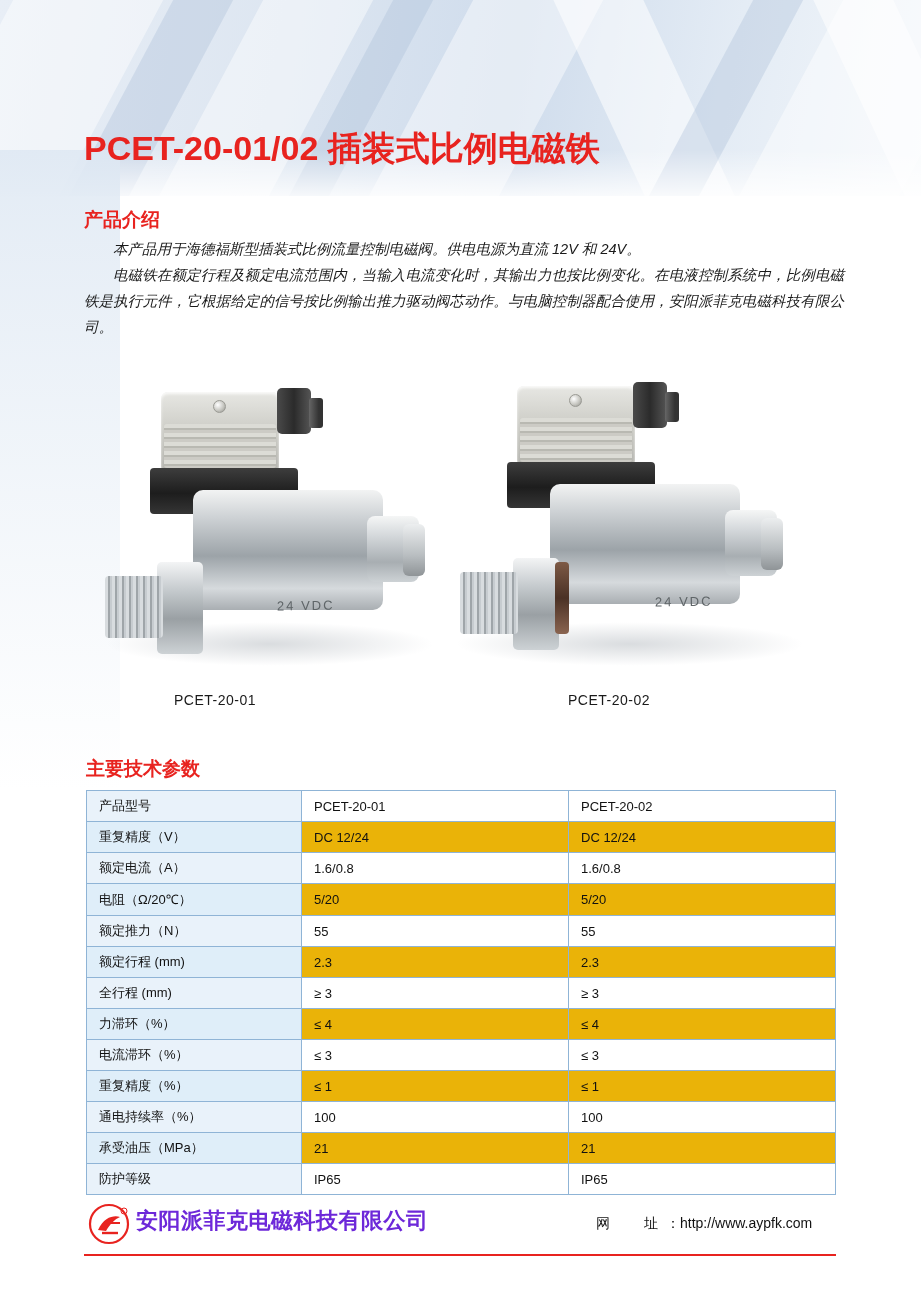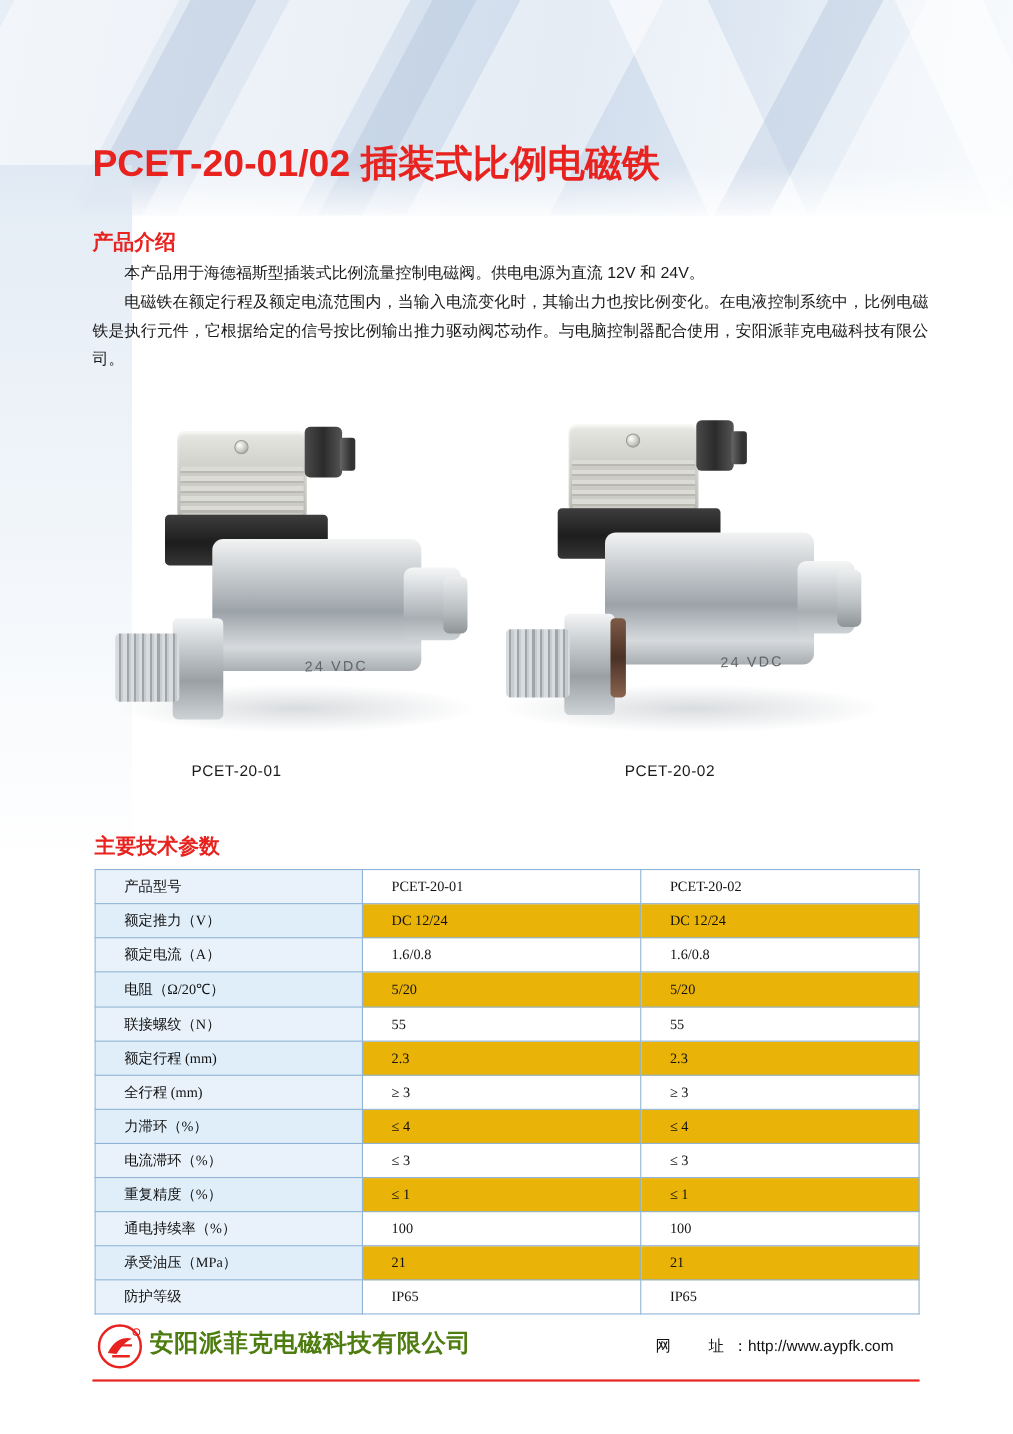--- a/index.html
+++ b/index.html
@@ -82,21 +82,21 @@
   .intro {
     position: absolute;
     left: 84px;
     top: 236px;
     width: 760px;
     font-size: 14.5px;
     line-height: 26px;
     color: #1a1a1a;
     text-align: justify;
   }
-  .intro p { margin: 0; }
+  .intro p { margin: 0; font-style: italic; }
   .intro p.indent { text-indent: 2em; }
 
   
   .products {
     position: absolute;
     left: 0;
     top: 372px;
     width: 766px;
     height: 340px;
   }
@@ -215,24 +215,23 @@
     position: absolute;
     left: 86px;
     top: 790px;
     border-collapse: collapse;
     width: 750px;
     font-size: 13px;
     color: #111;
   }
   table.spec td {
     border: 1px solid #8fb4d6;
-    padding: 6px 26px;
+    padding: 6px 12px;
     height: 17px;
     background: #ffffff;
-    font-family: Liberation Serif, serif;
   }
   table.spec td.label {
     width: 190px;
     background: #e9f2fa;
   }
   table.spec tr.alt td { background: #eab308; }
   table.spec tr.alt td.label { background: #dfeef9; }
 
   
   .footer-rule {
@@ -249,21 +248,21 @@
     top: 1203px;
     width: 42px;
     height: 42px;
   }
   .company {
     position: absolute;
     left: 136px;
     top: 1206px;
     font-size: 22px;
     font-weight: bold;
-    color: #4d7c0f;
+    color: #6d28d9;
     letter-spacing: 0.5px;
     white-space: nowrap;
   }
   .web-label {
     position: absolute;
     left: 596px;
     top: 1215px;
     font-size: 14px;
     color: #111;
     letter-spacing: 10px;
@@ -345,36 +344,36 @@
   <div class="sec-heading" id="spec-heading">主要技术参数</div>
 
   <table class="spec">
     <tbody>
       <tr>
         <td class="label">产品型号</td>
         <td>PCET-20-01</td>
         <td>PCET-20-02</td>
       </tr>
       <tr class="alt">
-        <td class="label">额定推力（V）</td>
+        <td class="label">重复精度（V）</td>
         <td>DC 12/24</td>
         <td>DC 12/24</td>
       </tr>
       <tr>
         <td class="label">额定电流（A）</td>
         <td>1.6/0.8</td>
         <td>1.6/0.8</td>
       </tr>
       <tr class="alt">
         <td class="label">电阻（Ω/20℃）</td>
         <td>5/20</td>
         <td>5/20</td>
       </tr>
       <tr>
-        <td class="label">联接螺纹（N）</td>
+        <td class="label">额定推力（N）</td>
         <td>55</td>
         <td>55</td>
       </tr>
       <tr class="alt">
         <td class="label">额定行程 (mm)</td>
         <td>2.3</td>
         <td>2.3</td>
       </tr>
       <tr>
         <td class="label">全行程 (mm)</td>

